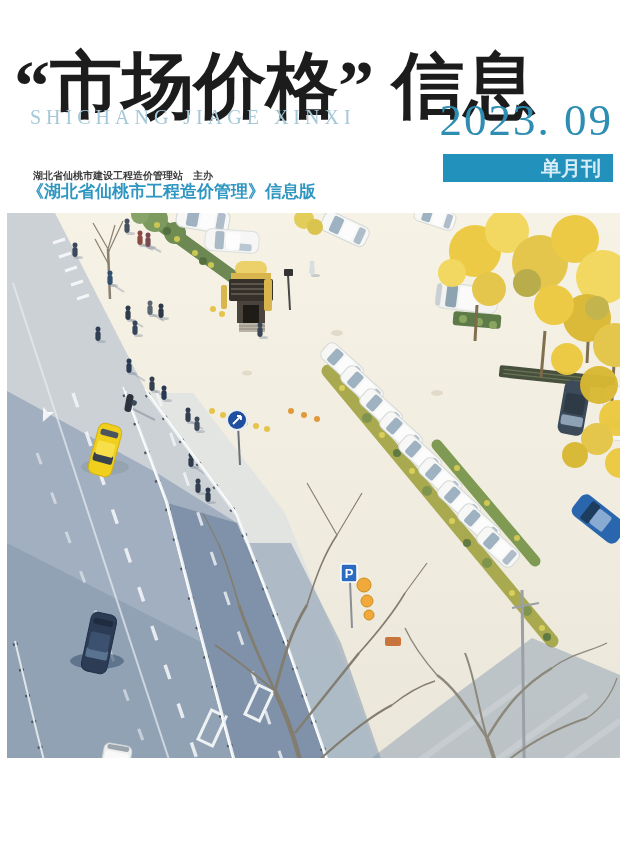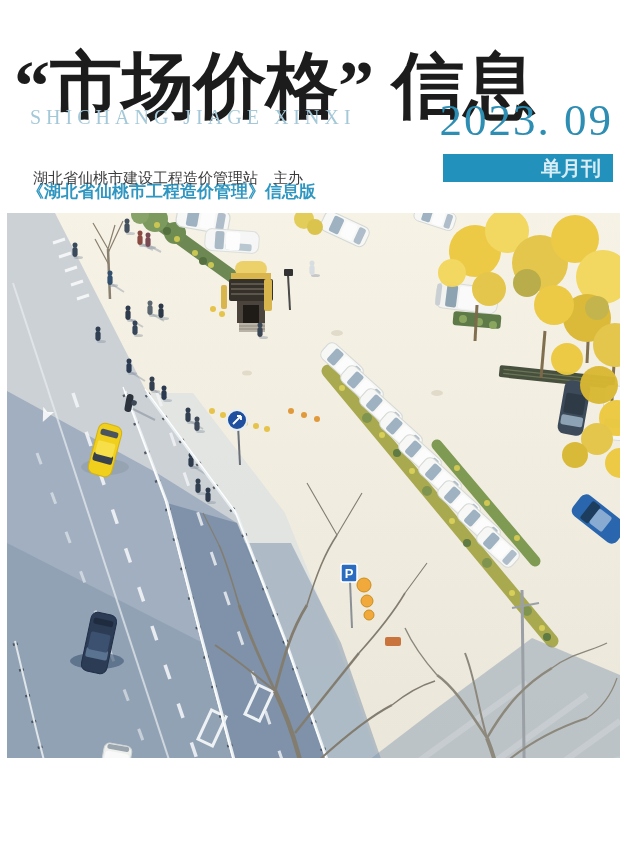--- a/index.html
+++ b/index.html
@@ -3,21 +3,21 @@
 <meta charset="utf-8">
 <style>
   html,body{margin:0;padding:0;background:#fff;}
   .page{position:relative;width:627px;height:758px;background:#ffffff;overflow:hidden;
         font-family:"Liberation Serif","DejaVu Serif",serif;}
   .title{position:absolute;left:14px;top:-8px;width:606px;font-size:72px;font-weight:700;
          color:#1c1c1c;letter-spacing:0px;white-space:nowrap;line-height:1.28;}
   .pinyin{position:absolute;left:30px;top:106px;font-size:20px;
           letter-spacing:5px;color:#a3c8d8;white-space:nowrap;}
   .edition{position:absolute;left:27px;top:146px;font-size:17px;font-weight:700;color:#2e96c0;margin-top:34px;}
-  .organizer{position:absolute;left:33px;top:169px;font-size:15px;font-weight:400;color:#3c3c3c;}
+  .organizer{position:absolute;left:33px;top:169px;font-size:10px;font-weight:700;color:#3c3c3c;}
   .issue{position:absolute;top:94px;right:14px;font-size:45px;color:#2d8db2;letter-spacing:2px;}
   .freq-bar{position:absolute;top:154px;right:14px;width:170px;height:28px;background:#2292bd;
             color:#d8edf6;font-size:20px;font-weight:600;text-align:right;line-height:28px;
             padding-right:12px;box-sizing:border-box;padding-left:48px;}
   .photo{position:absolute;left:7px;top:213px;width:613px;height:621px;background:#ece8db;}
   .photo svg{display:block;width:613px;height:621px;}
 </style>
 </head>
 <body>
 

